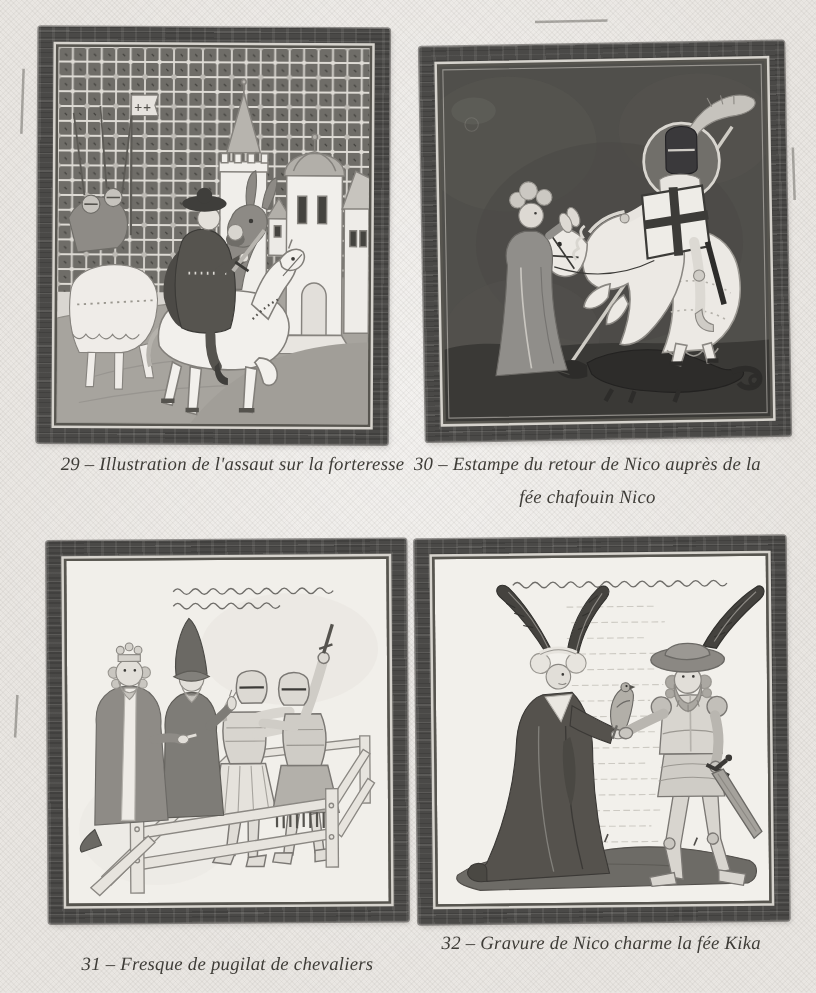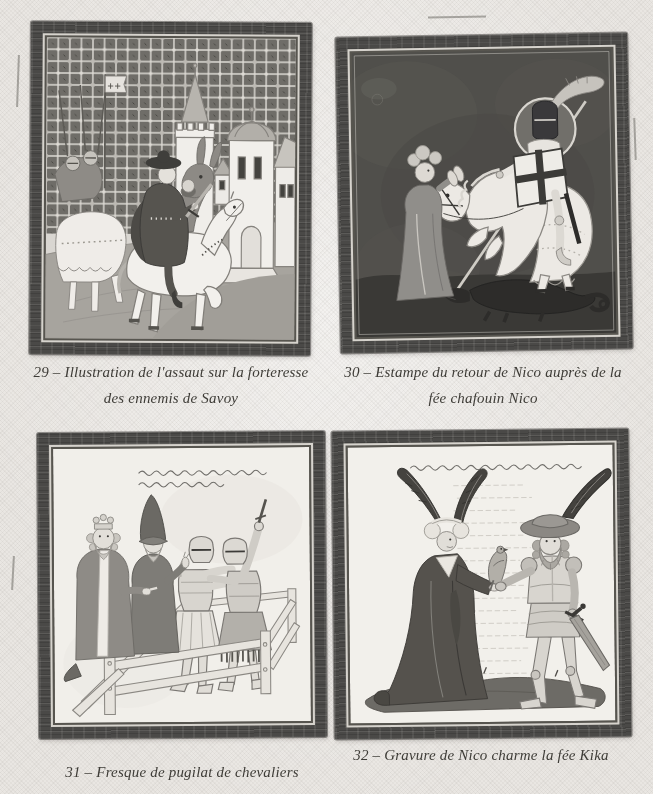--- a/index.html
+++ b/index.html
@@ -445,25 +445,24 @@
             <path d="M288,32 C274,44 260,60 250,76" fill="none" stroke="#8b8883" stroke-width="1"></path>
             <ellipse cx="226" cy="92" rx="33" ry="11" fill="#8b8883" stroke="#6b6965"></ellipse>
             <path d="M206,88 C206,74 246,74 246,88 Q226,96 206,88 Z" fill="#9b9893" stroke="#6b6965"></path>
           </g>
         </g>
       </svg>
     </div>
   </div>
 </figure>
 
-<div class="caption" style="left:17px;top:359px;width:308px;">
+<div class="caption" style="left:32px;top:359px;width:308px;">
   <span class="cap-line">29 – Illustration de l'assaut sur la forteresse</span>
-  <span class="cap-line">des ennemis de Savoy</span>
 </div>
-<div class="caption" style="left:335px;top:359px;width:296px;">
+<div class="caption" style="left:322px;top:359px;width:296px;">
   <span class="cap-line">30 – Estampe du retour de Nico auprès de la</span>
   <span class="cap-line">fée chafouin Nico</span>
 </div>
 <div class="caption" style="left:31px;top:759px;width:302px;">
   <span class="cap-line">31 – Fresque de pugilat de chevaliers</span>
 </div>
 <div class="caption" style="left:341px;top:742px;width:280px;">
   <span class="cap-line">32 – Gravure de Nico charme la fée Kika</span>
 </div>
 

